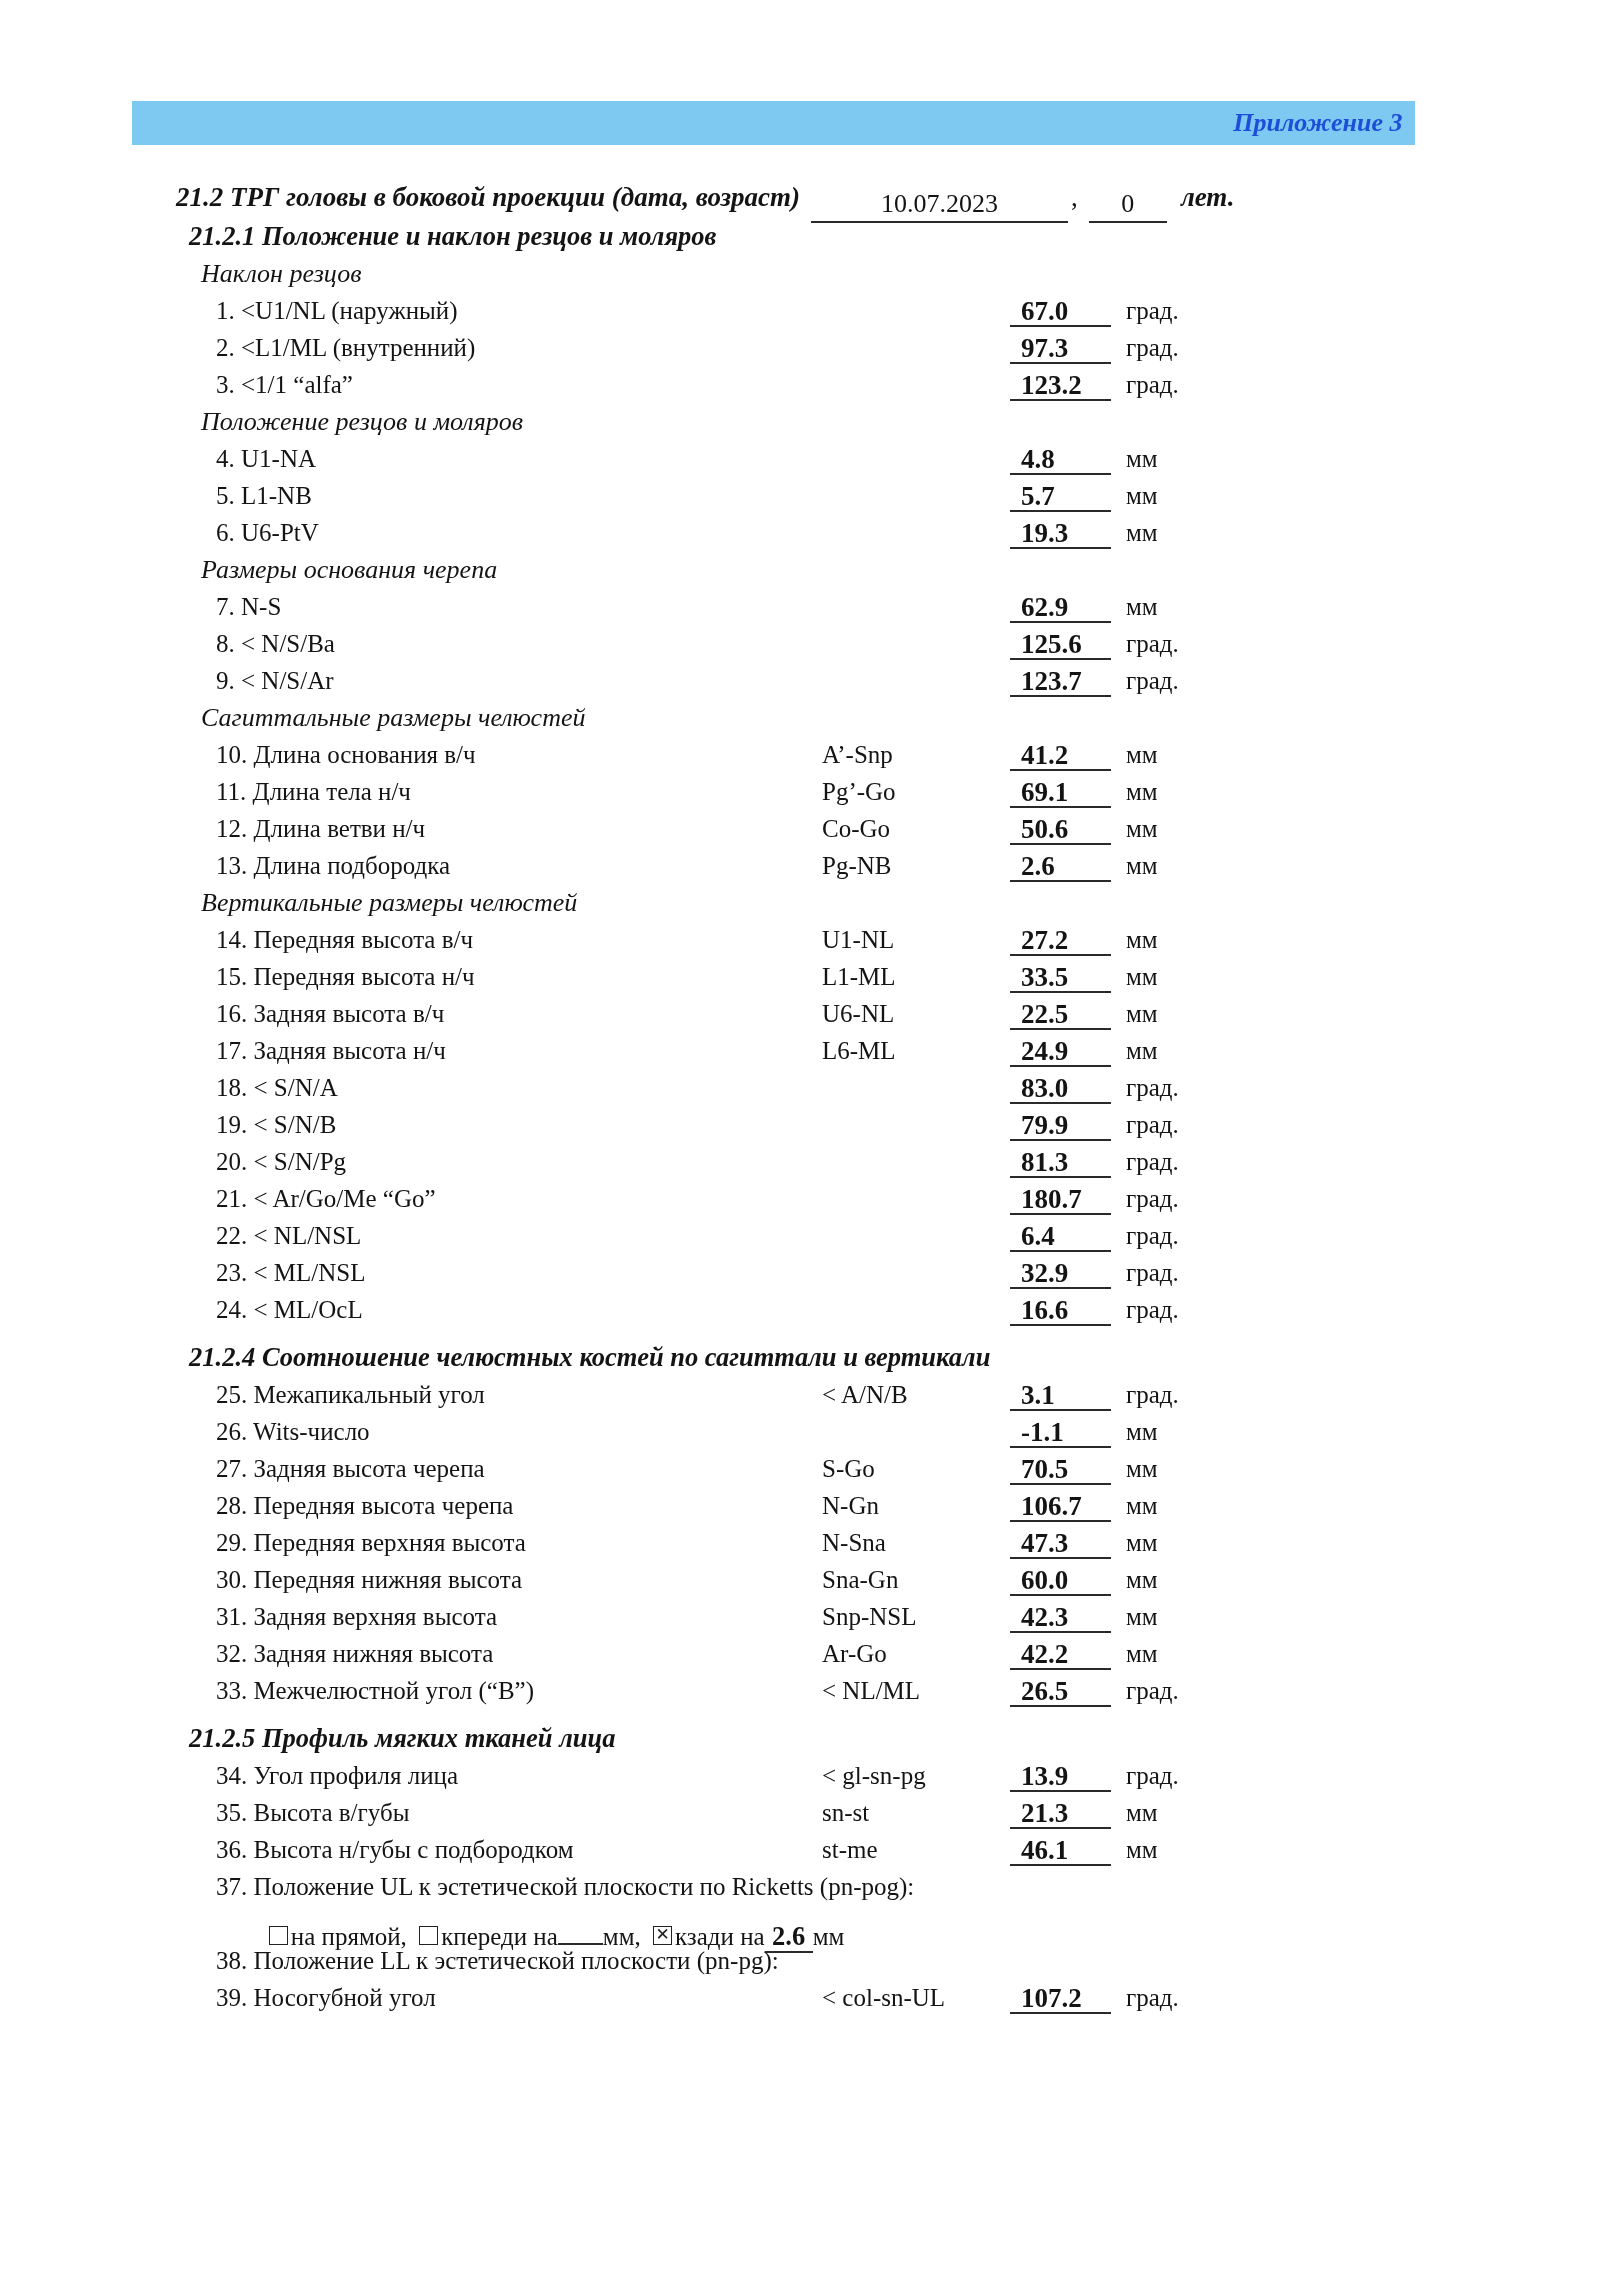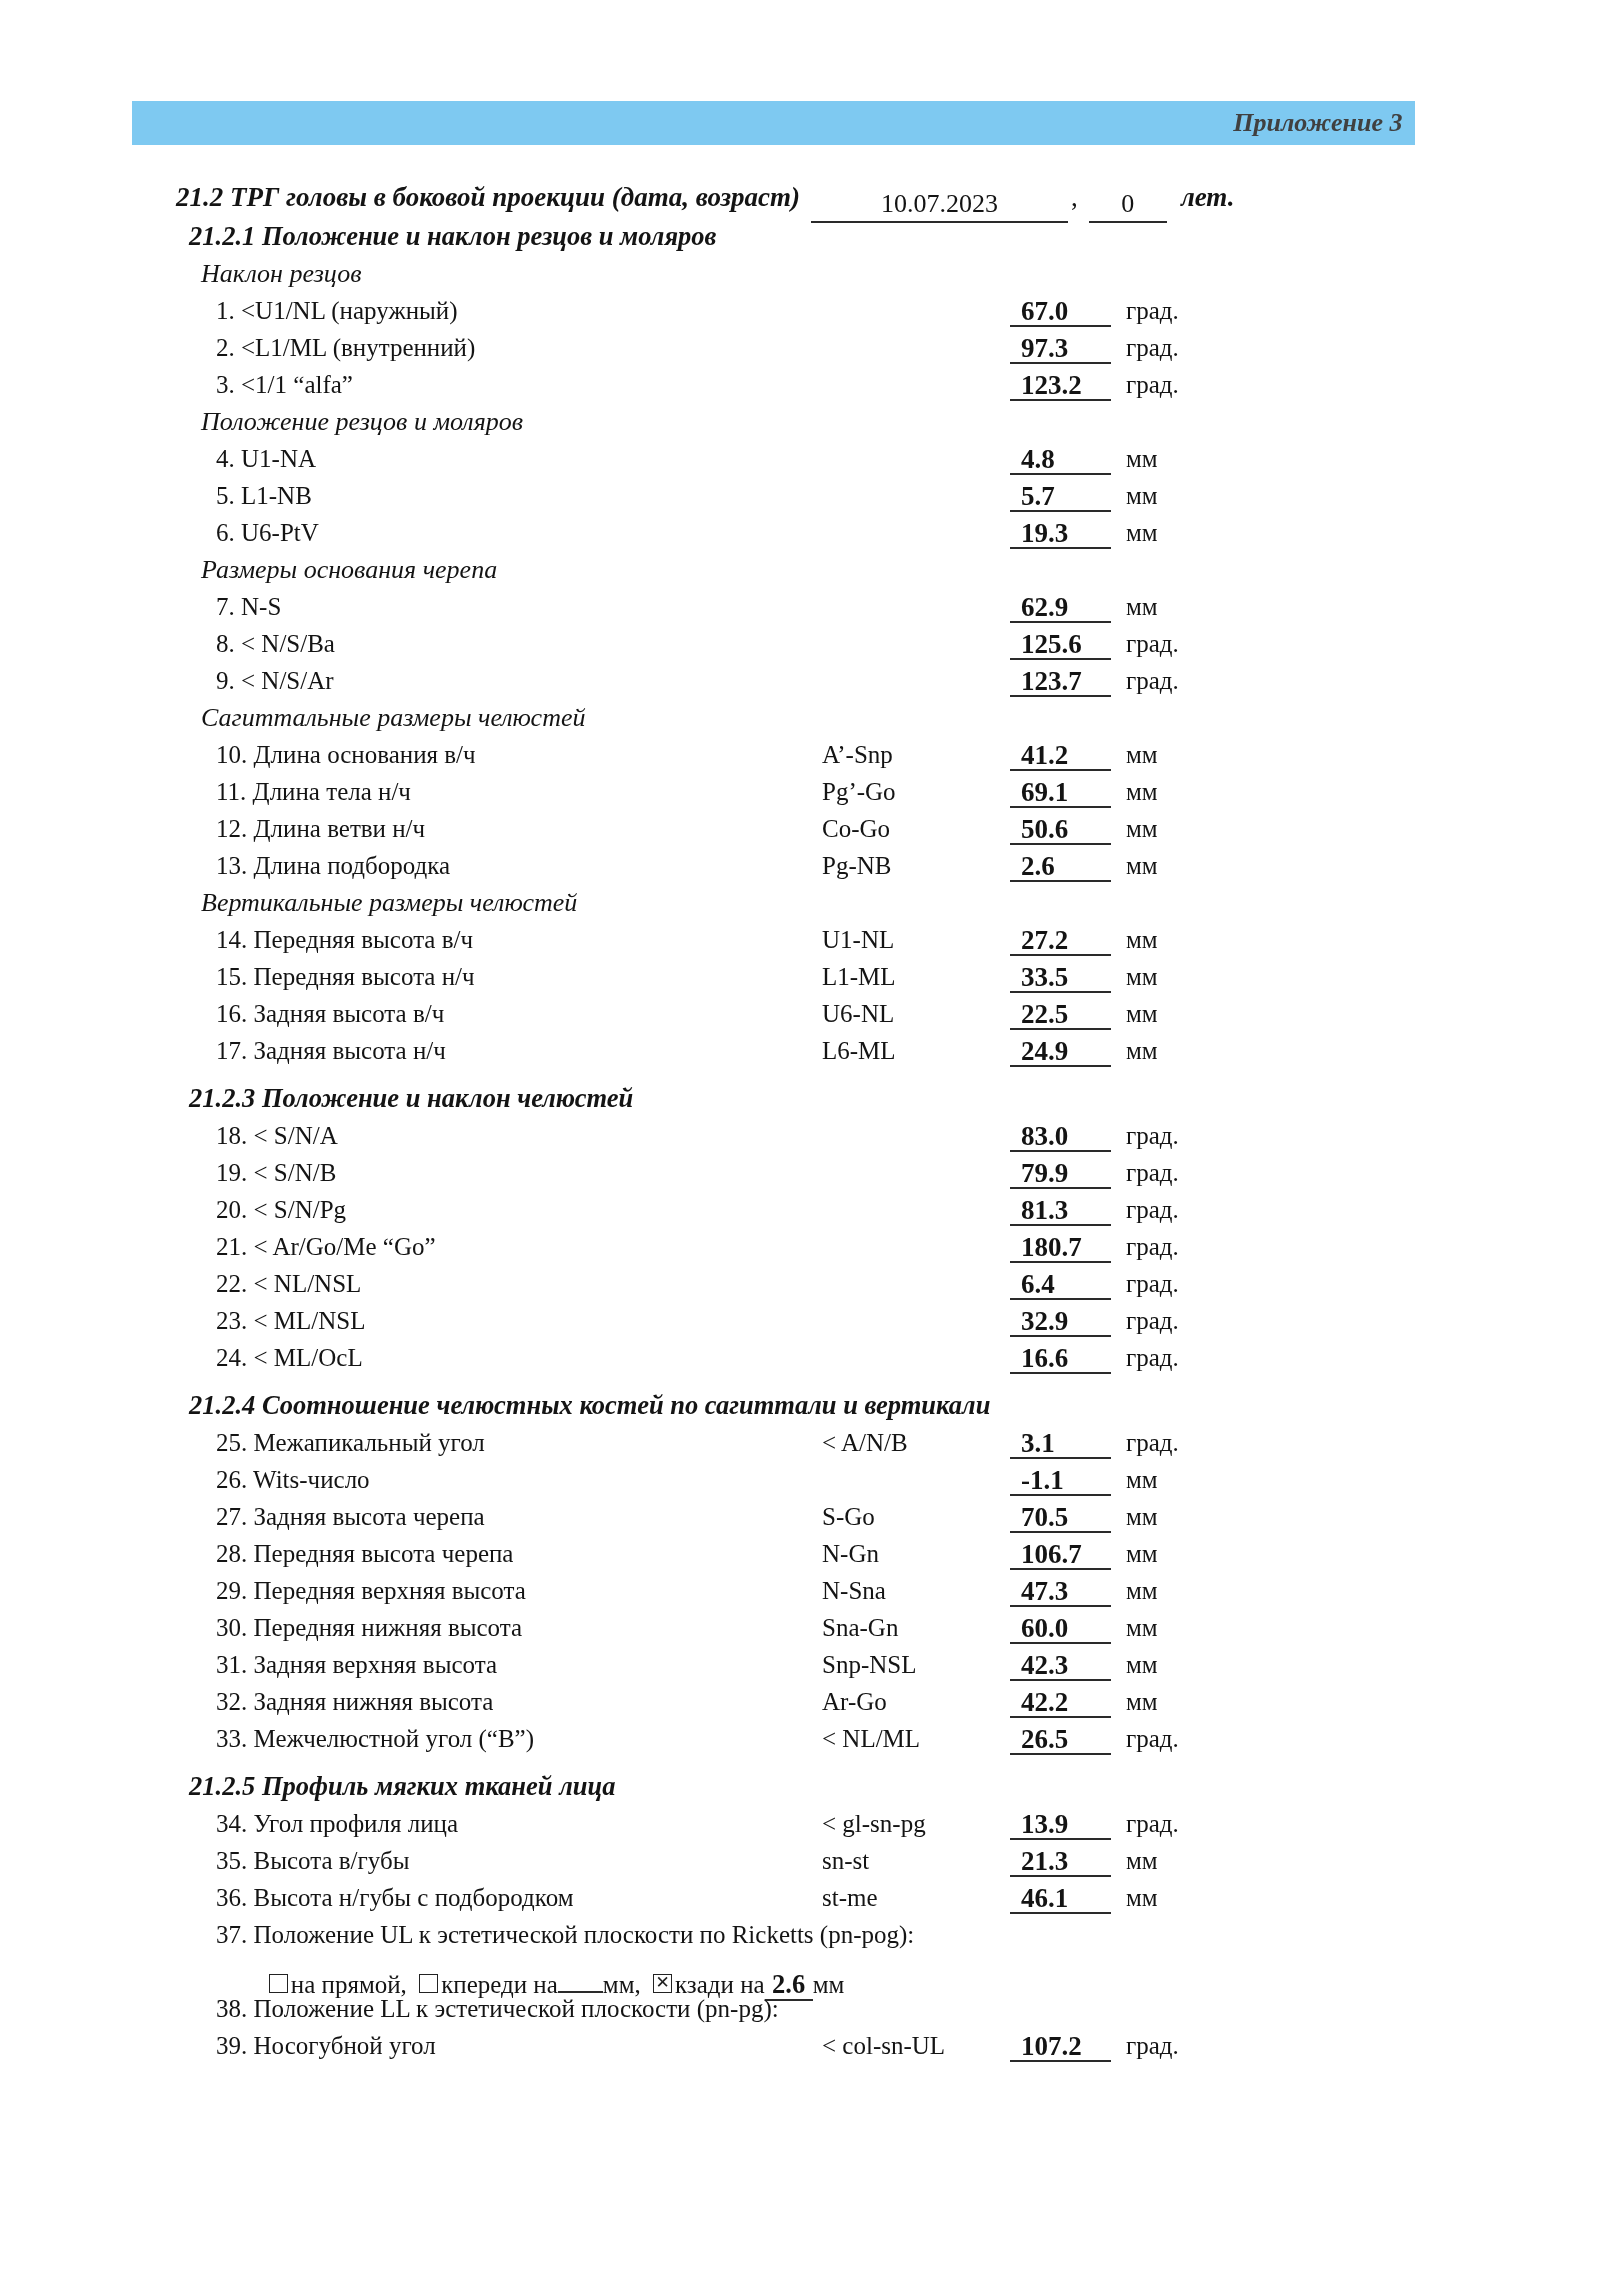--- a/index.html
+++ b/index.html
@@ -64,21 +64,21 @@
   .cb-value {
     display:inline-block; min-width:48px; text-align:center; font-weight:bold; font-size:26.5px;
     border-bottom:2.3px solid #2a2a2a; height:31px; line-height:33px; vertical-align:bottom;
   }
 </style>
 </head>
 <body>
 
 <div class="page">
   <div class="appendix-bar" style="background: rgb(126, 201, 241);">
-    <span class="appendix-label" style="color: #404040;">Приложение 3</span>
+    <span class="appendix-label" style="color: #1d4ed8;">Приложение 3</span>
   </div>
   <div class="content">
     <div class="title-row">
       <span class="title-text">21.2 ТРГ головы в боковой проекции (дата, возраст)</span>
       <span class="field date-field">10.07.2023</span>
       <span class="sep">,</span>
       <span class="field age-field">0</span>
       <span class="title-text">лет.</span>
     </div>
     <div id="sections">
@@ -184,21 +184,20 @@
           <span class="code">U6-NL</span>
           <span class="value">22.5</span>
           <span class="unit">мм</span>
         </div>
         <div class="row">
           <span class="label">17. Задняя высота н/ч</span>
           <span class="code">L6-ML</span>
           <span class="value">24.9</span>
           <span class="unit">мм</span>
         </div>
-        <div class="section-heading">21.2.3 Положение и наклон челюстей</div>
         <div class="row">
           <span class="label">18. &lt; S/N/A</span>
           <span class="value">83.0</span>
           <span class="unit">град.</span>
         </div>
         <div class="row">
           <span class="label">19. &lt; S/N/B</span>
           <span class="value">79.9</span>
           <span class="unit">град.</span>
         </div>

